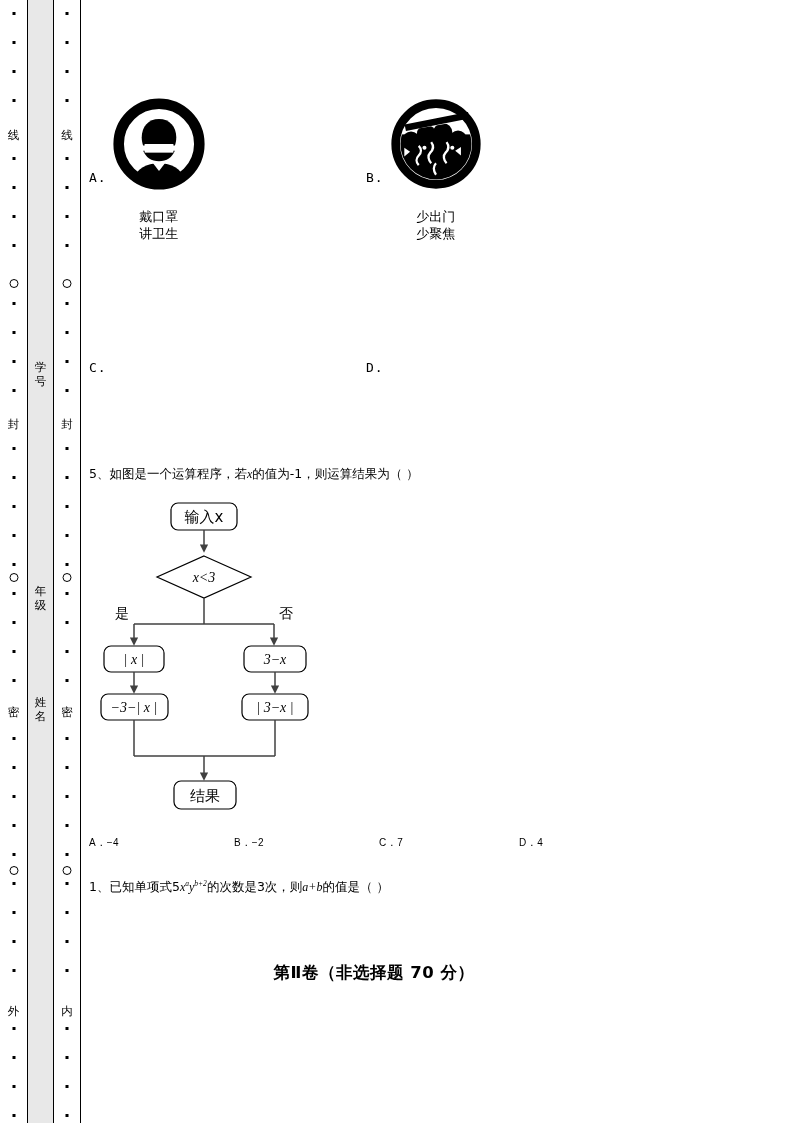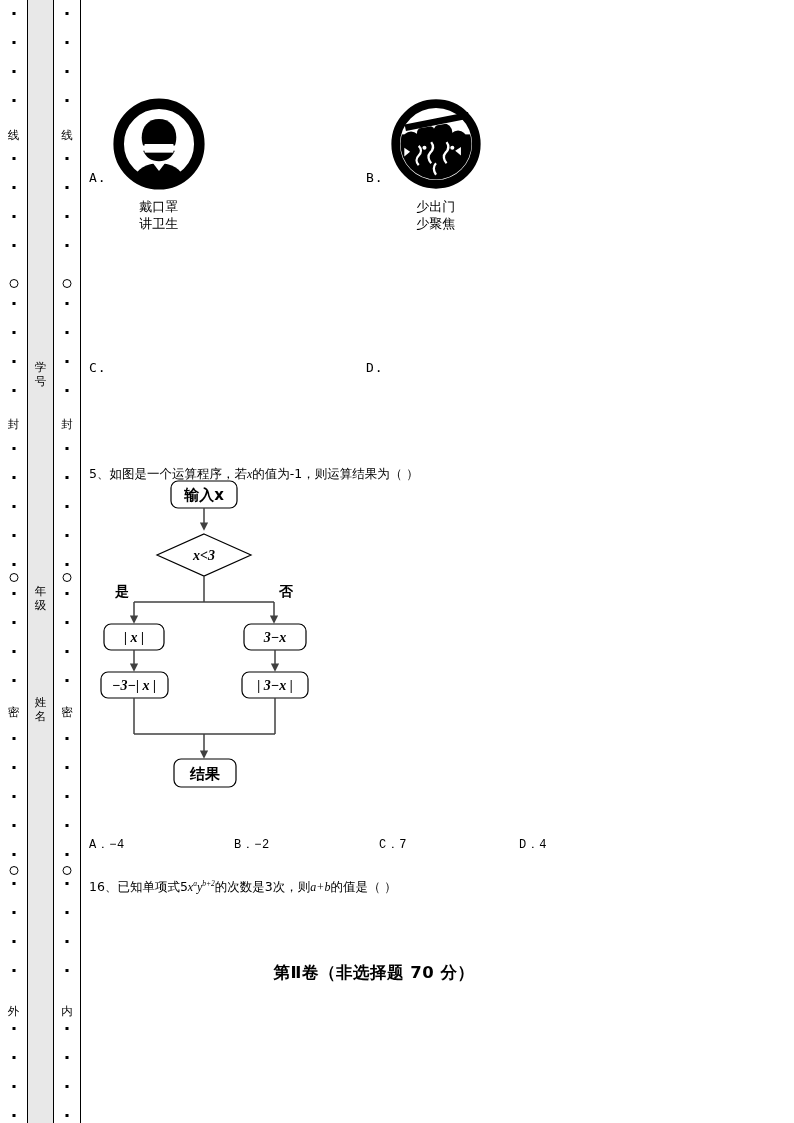--- a/index.html
+++ b/index.html
@@ -108,21 +108,21 @@
     margin-right: 4px;
     letter-spacing: 1px;
   }
   .choice-body {
     display: flex;
     flex-direction: column;
     align-items: center;
   }
   .pic-icon { width: 96px; height: 96px; display:block; }
   .pic-caption {
-    margin-top: 6px;
+    margin-top: 16px;
     font-size: 13px;
     line-height: 17px;
     text-align: right;
     font-family: "DejaVu Sans", "Liberation Sans", sans-serif;
     white-space: pre-line;
   }
 
   
   .qline {
     position: absolute;
@@ -136,35 +136,35 @@
          font-family: "Liberation Serif", serif; }
 
   
   .opt-row {
     position: absolute;
     width: 480px;
     height: 18px;
   }
   .opt {
     position: absolute;
-    font-family: Liberation Mono, monospace;
-    font-size: 12px;
+    font-family: Liberation Sans, sans-serif;
+    font-size: 10px;
     white-space: nowrap;
     letter-spacing: 0.5px;
   }
   .opt-a { left: 0px; }
   .opt-b { left: 145px; }
   .opt-c { left: 290px; }
   .opt-d { left: 430px; }
 
   
   #flowchart {
     position: absolute;
-    left: 10px; top: 476px;
-    width: 250px; height: 330px; font-weight: bold;
+    left: 10px; top: 498px;
+    width: 250px; height: 330px;
   }
   #flowchart svg { display: block; }
 
   
   #section-heading {
     position: absolute;
     left: 0; top: 962px;
     width: 570px;
     text-align: center;
     font-size: 16.5px;
@@ -422,19 +422,19 @@
   </div>
 
   <div class="opt-row" style="left:0px; top:836px;">
     <span class="opt opt-a">A．−4</span>
     <span class="opt opt-b">B．−2</span>
     <span class="opt opt-c">C．7</span>
     <span class="opt opt-d">D．4</span>
   </div>
 
   <div class="qline" style="left:0px; top:879px;">
-    <span>16、已知单项式5</span><span class="q-italic">x</span><span class="sup">a</span><span class="q-italic">y</span><span class="sup">b+2</span><span>的次数是3次，则</span><span class="q-italic">a+b</span><span>的值是（        ）</span>
+    <span>1、已知单项式5</span><span class="q-italic">x</span><span class="sup">a</span><span class="q-italic">y</span><span class="sup">b+2</span><span>的次数是3次，则</span><span class="q-italic">a+b</span><span>的值是（        ）</span>
   </div>
 
 
   <div id="section-heading">第Ⅱ卷（非选择题   70 分）</div>
 
 </div>
 
 </body></html>

